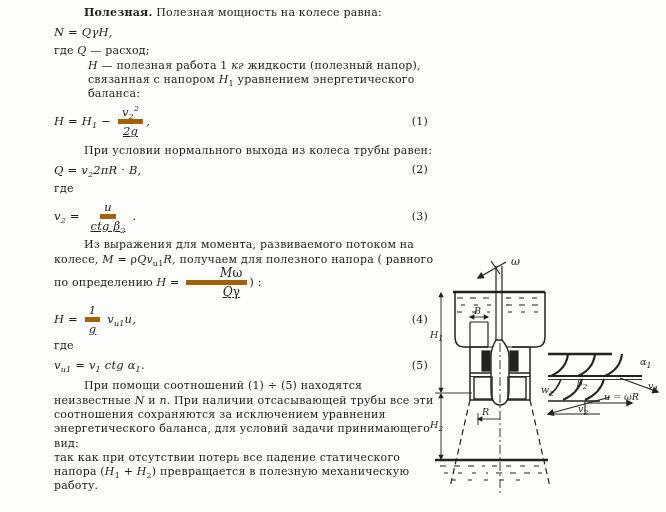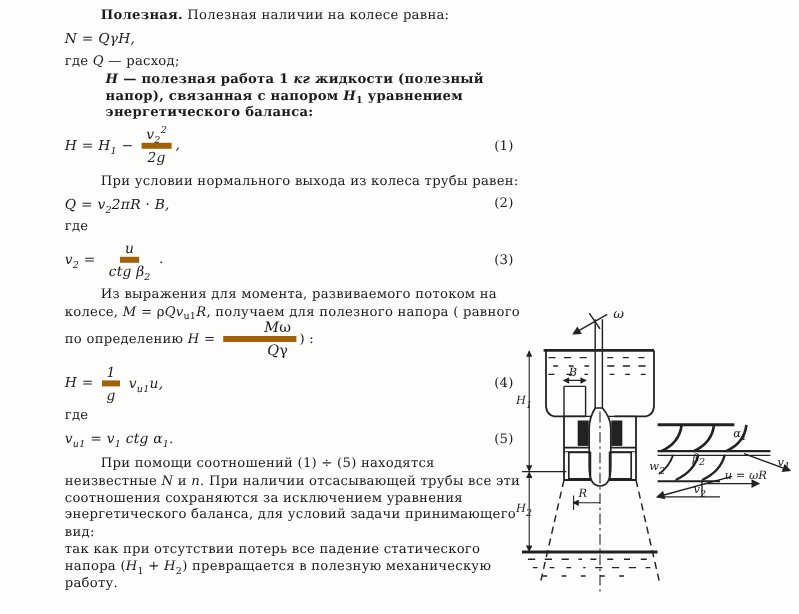--- a/index.html
+++ b/index.html
@@ -16,58 +16,58 @@
     padding:0 6px 0 54px;box-sizing:border-box;
     font-size:11px;line-height:1.3;
     letter-spacing:.2px;
   }
   p{margin:0;}
   .indent{text-indent:30px;}
   b{font-weight:bold;}
   i{font-style:italic;}
   sub,sup{font-size:8px;line-height:0;}
   .where-q{margin-top:1px;}
-  .where-h{padding-left:34px;margin-top:0;font-weight:bold;}
+  .where-h{padding-left:34px;margin-top:0;}
   .lead-где{margin-top:3px;}
   
   .eqrow{
     position:relative;text-align:left;
     margin:5px 0 4px;
     font-style:italic;font-size:11.5px;
   }
   .eqrow .eqnum{
     position:absolute;right:6px;top:50%;transform:translateY(-50%);
     font-style:normal;font-size:11px;
   }
   .frac{
     display:inline-flex;flex-direction:column;align-items:center;
     vertical-align:middle;margin:0 3px;line-height:1.05;
   }
   .frac .fnum{border-bottom:5px solid #a16207;padding:0 4px 1px;}
-  .frac .fden{padding:1px 4px 0;}
+  .frac .fden{padding:1px 4px 0;text-decoration:underline;}
   .frac.inline{font-size:12px;}
   .para{margin-top:6px;}
   
   .figure{
     position:absolute;left:430px;top:253px;width:236px;height:256px;
   }
   .figure svg{position:absolute;left:0;top:0;}
   .fig-label{
     position:absolute;font-style:italic;font-size:9.5px;line-height:1;
     white-space:nowrap;color:#222;
   }
 </style>
 </head>
 <body>
 
 <div class="page">
 
   <div class="text-col">
 
-    <p class="indent"><b>Полезная.</b> <span>Полезная наличии на колесе равна:</span></p>
+    <p class="indent"><b>Полезная.</b> <span>Полезная мощность на колесе равна:</span></p>
 
     <div class="eqrow">
       <span><i>N</i> = <i>Q</i>γ<i>H</i>,</span>
     </div>
 
     <p class="where-q"><span>где</span> <span><i>Q</i> — расход;</span></p>
     <p class="where-h"><i>H</i> — полезная работа 1 <i>кг</i> жидкости (полезный напор), связанная с напором <i>H</i><sub>1</sub> уравнением энергетического баланса:</p>
 
     <div class="eqrow">
       <span><i>H</i> = <i>H</i><sub>1</sub> −</span>
@@ -209,21 +209,21 @@
         <line x1="180" y1="144" x2="118" y2="161" marker-end="url(#ar)"></line>
         <line x1="157" y1="150" x2="202" y2="150" marker-end="url(#ar)"></line>
       </g>
     </svg>
 
     <span class="fig-label" style="left:81px;top:3px;font-size:11px">ω</span>
     <span class="fig-label" style="left:44px;top:53px">B</span>
     <span class="fig-label" style="left:0px;top:77px">H<sub>1</sub></span>
     <span class="fig-label" style="left:0px;top:167px">H<sub>2</sub></span>
     <span class="fig-label" style="left:52px;top:154px">R</span>
-    <span class="fig-label" style="left:181px;top:104px">α<sub>1</sub></span>
+    <span class="fig-label" style="left:210px;top:104px">α<sub>1</sub></span>
     <span class="fig-label" style="left:218px;top:128px">v<sub>1</sub></span>
     <span class="fig-label" style="left:147px;top:125px">β<sub>2</sub></span>
     <span class="fig-label" style="left:111px;top:132px">w<sub>2</sub></span>
     <span class="fig-label" style="left:148px;top:151px">v<sub>2</sub></span>
     <span class="fig-label" style="left:174px;top:139px">u = ωR</span>
   </div>
 
 </div>
 
 </body></html>

